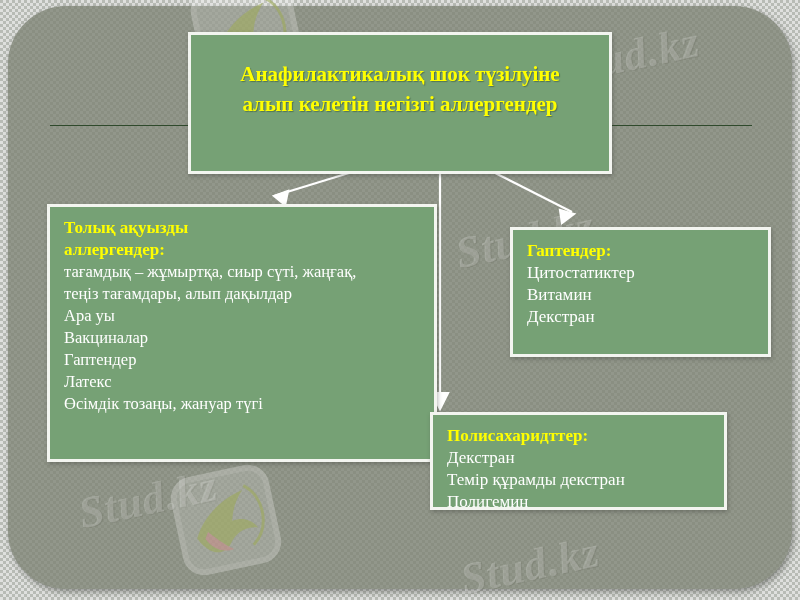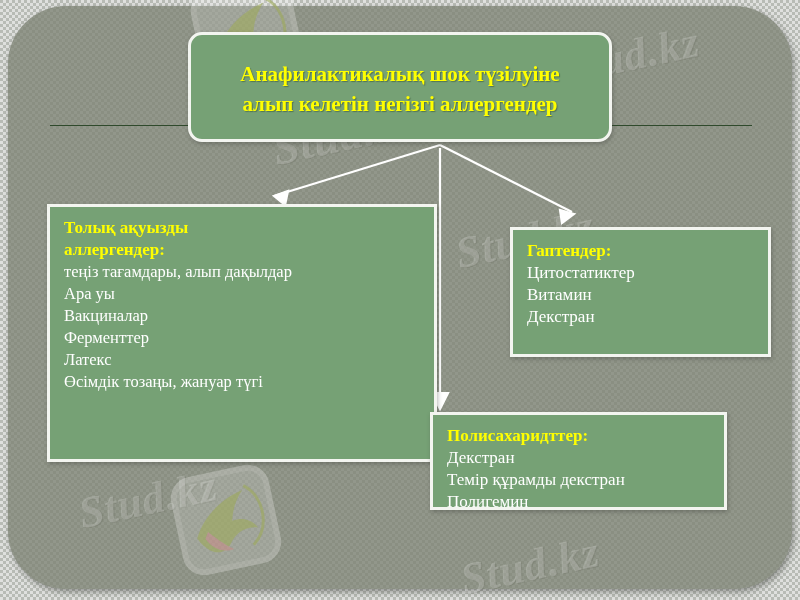--- a/index.html
+++ b/index.html
@@ -109,22 +109,21 @@
     font-size: 17px;
     line-height: 22px;
     white-space: nowrap;
   }
 
   
   #title-box {
     left: 188px;
     top: 32px;
     width: 424px;
-    height: 110px;
-    border-radius: 14px;
+    height: 142px;
   }
   #title-box .title-text {
     color: #ffff00;
     font-weight: bold;
     font-size: 21px;
     line-height: 30px;
     text-align: center;
     padding: 24px 8px 0 8px;
     text-shadow: 1px 1px 1px rgba(40,60,40,.45);
   }
@@ -226,24 +225,25 @@
     <div class="title-text">
       <div>Анафилактикалық шок түзілуіне</div>
       <div>алып келетін негізгі аллергендер</div>
     </div>
   </div>
 
   <div class="box" id="box-proteins">
     <div class="box-inner">
       <div class="head">Толық ақуызды</div>
       <div class="head">аллергендер:</div>
+      <div class="line">тағамдық – жұмыртқа, сиыр сүті, жаңғақ,</div>
       <div class="line">теңіз тағамдары,  алып дақылдар</div>
       <div class="line">Ара уы</div>
       <div class="line">Вакциналар</div>
-      <div class="line">Ферменттер</div>
+      <div class="line">Гаптендер</div>
       <div class="line">Латекс</div>
       <div class="line">Өсімдік тозаңы, жануар түгі</div>
     </div>
   </div>
 
   <div class="box" id="box-haptens">
     <div class="box-inner">
       <div class="head">Гаптендер:</div>
       <div class="line">Цитостатиктер</div>
       <div class="line">Витамин</div>

